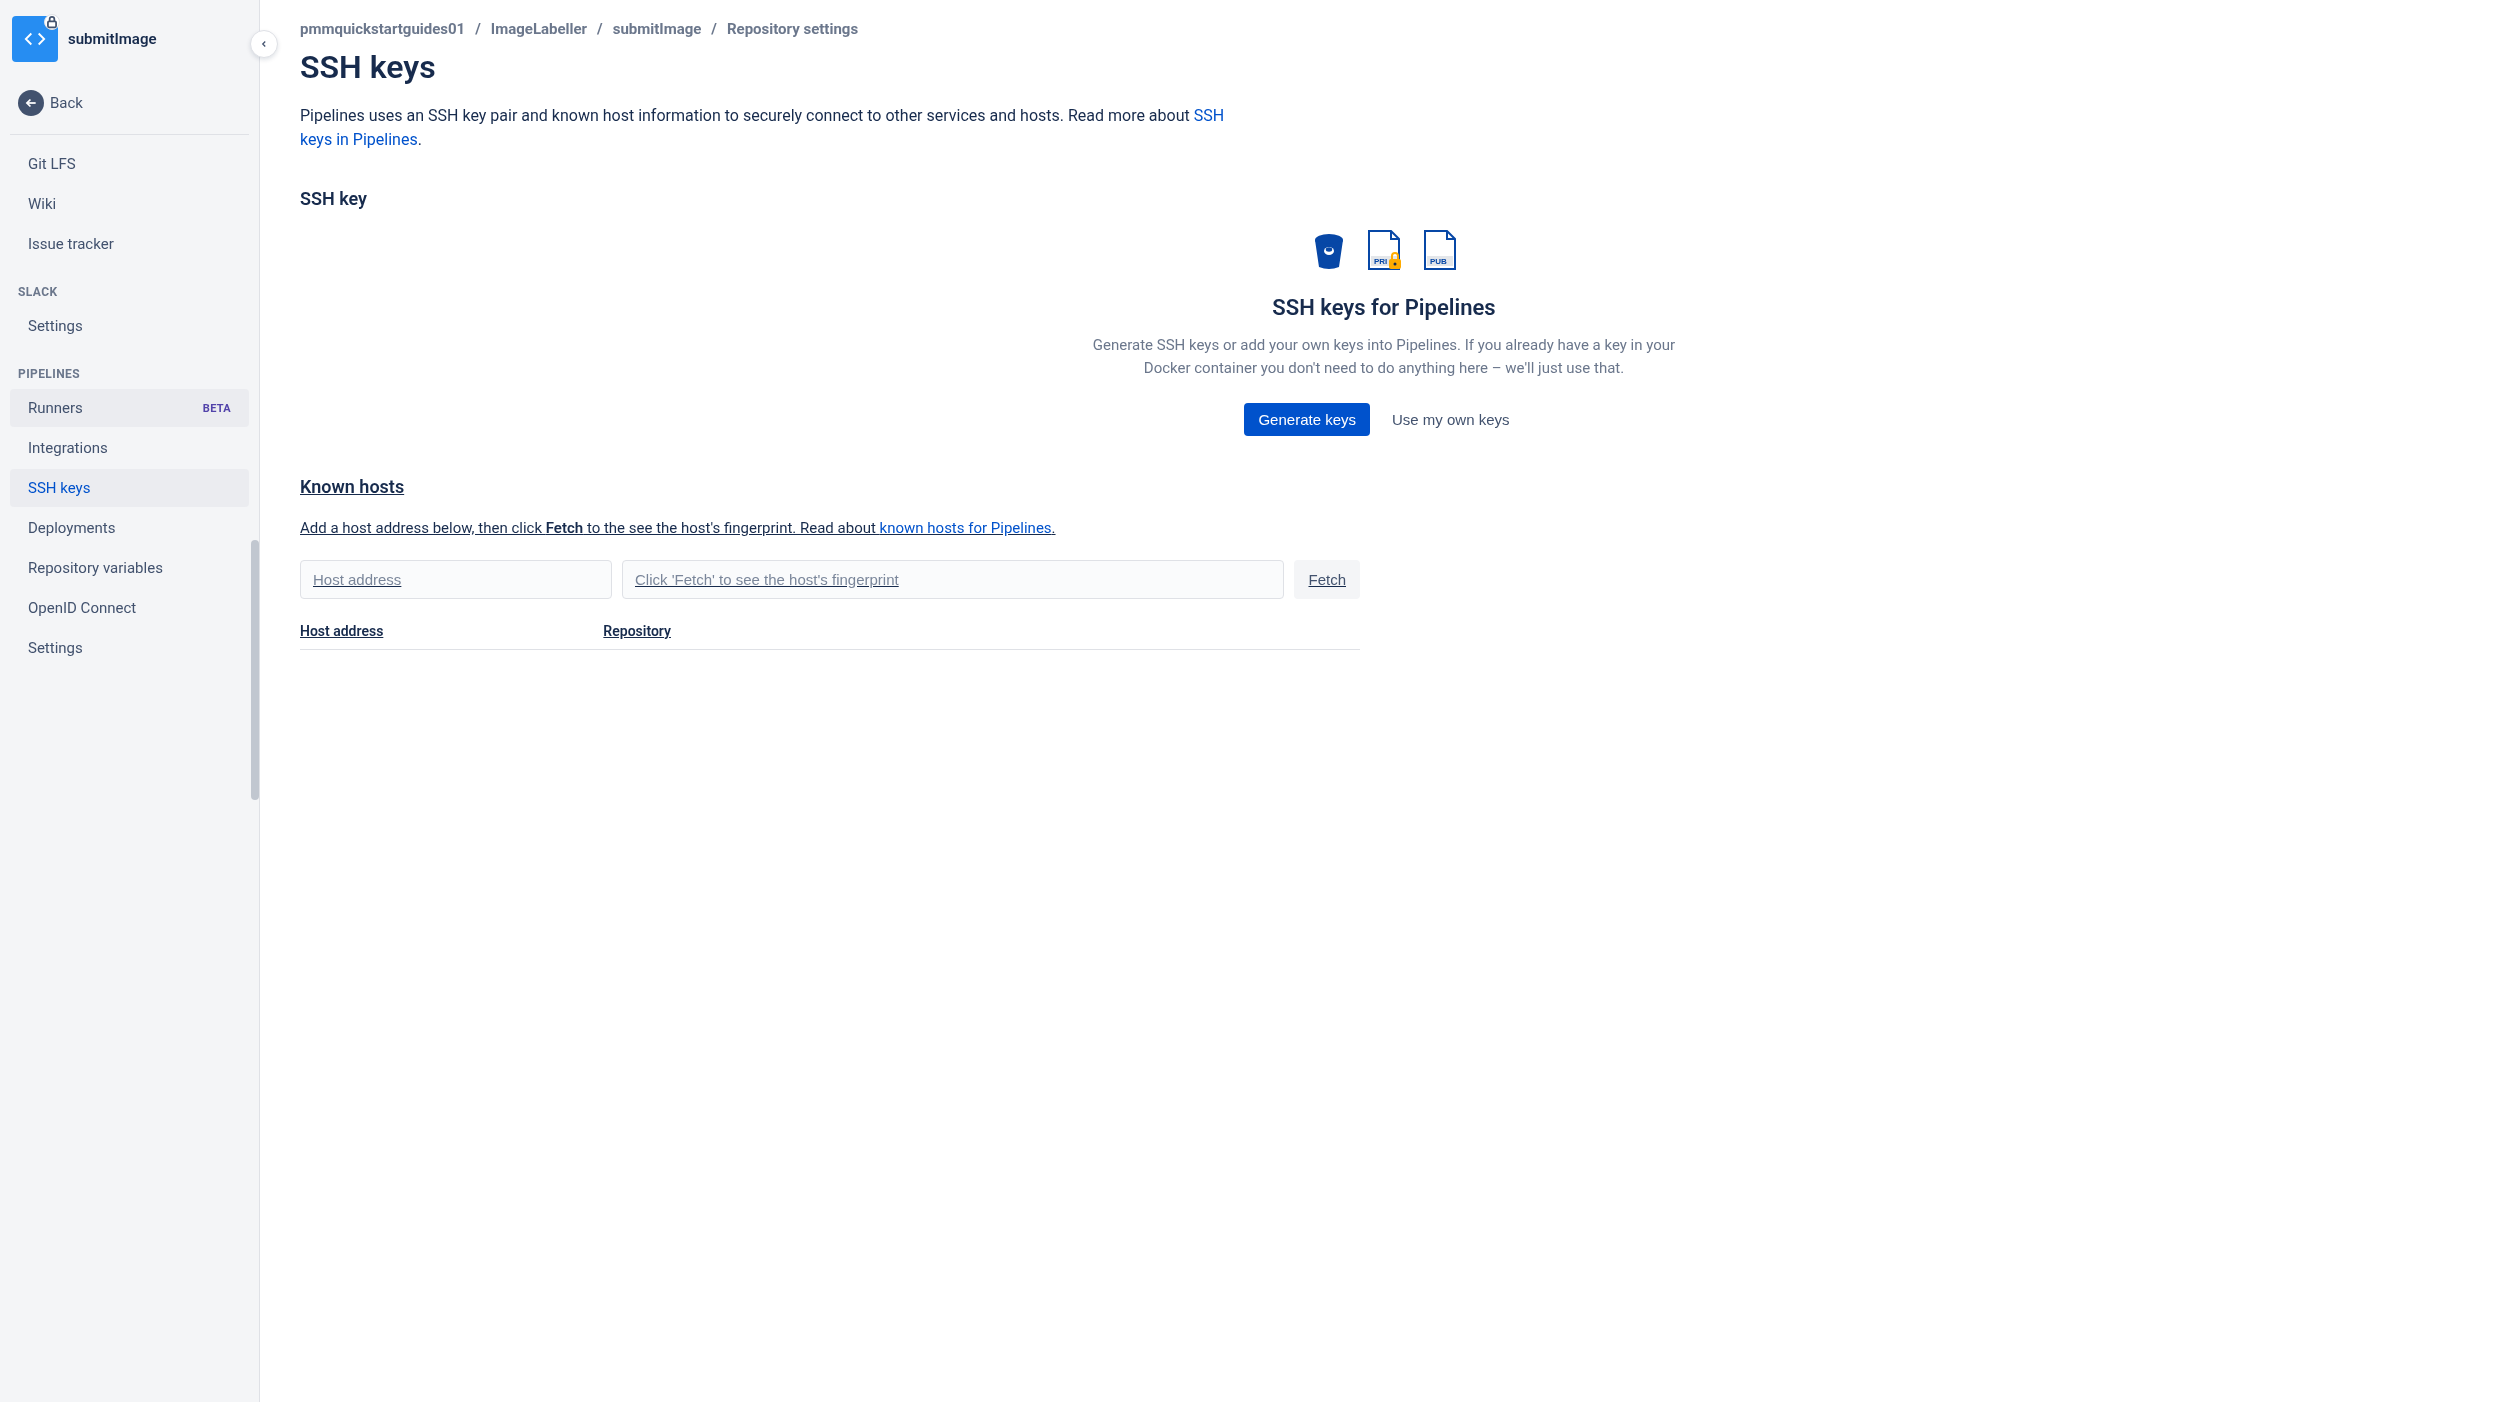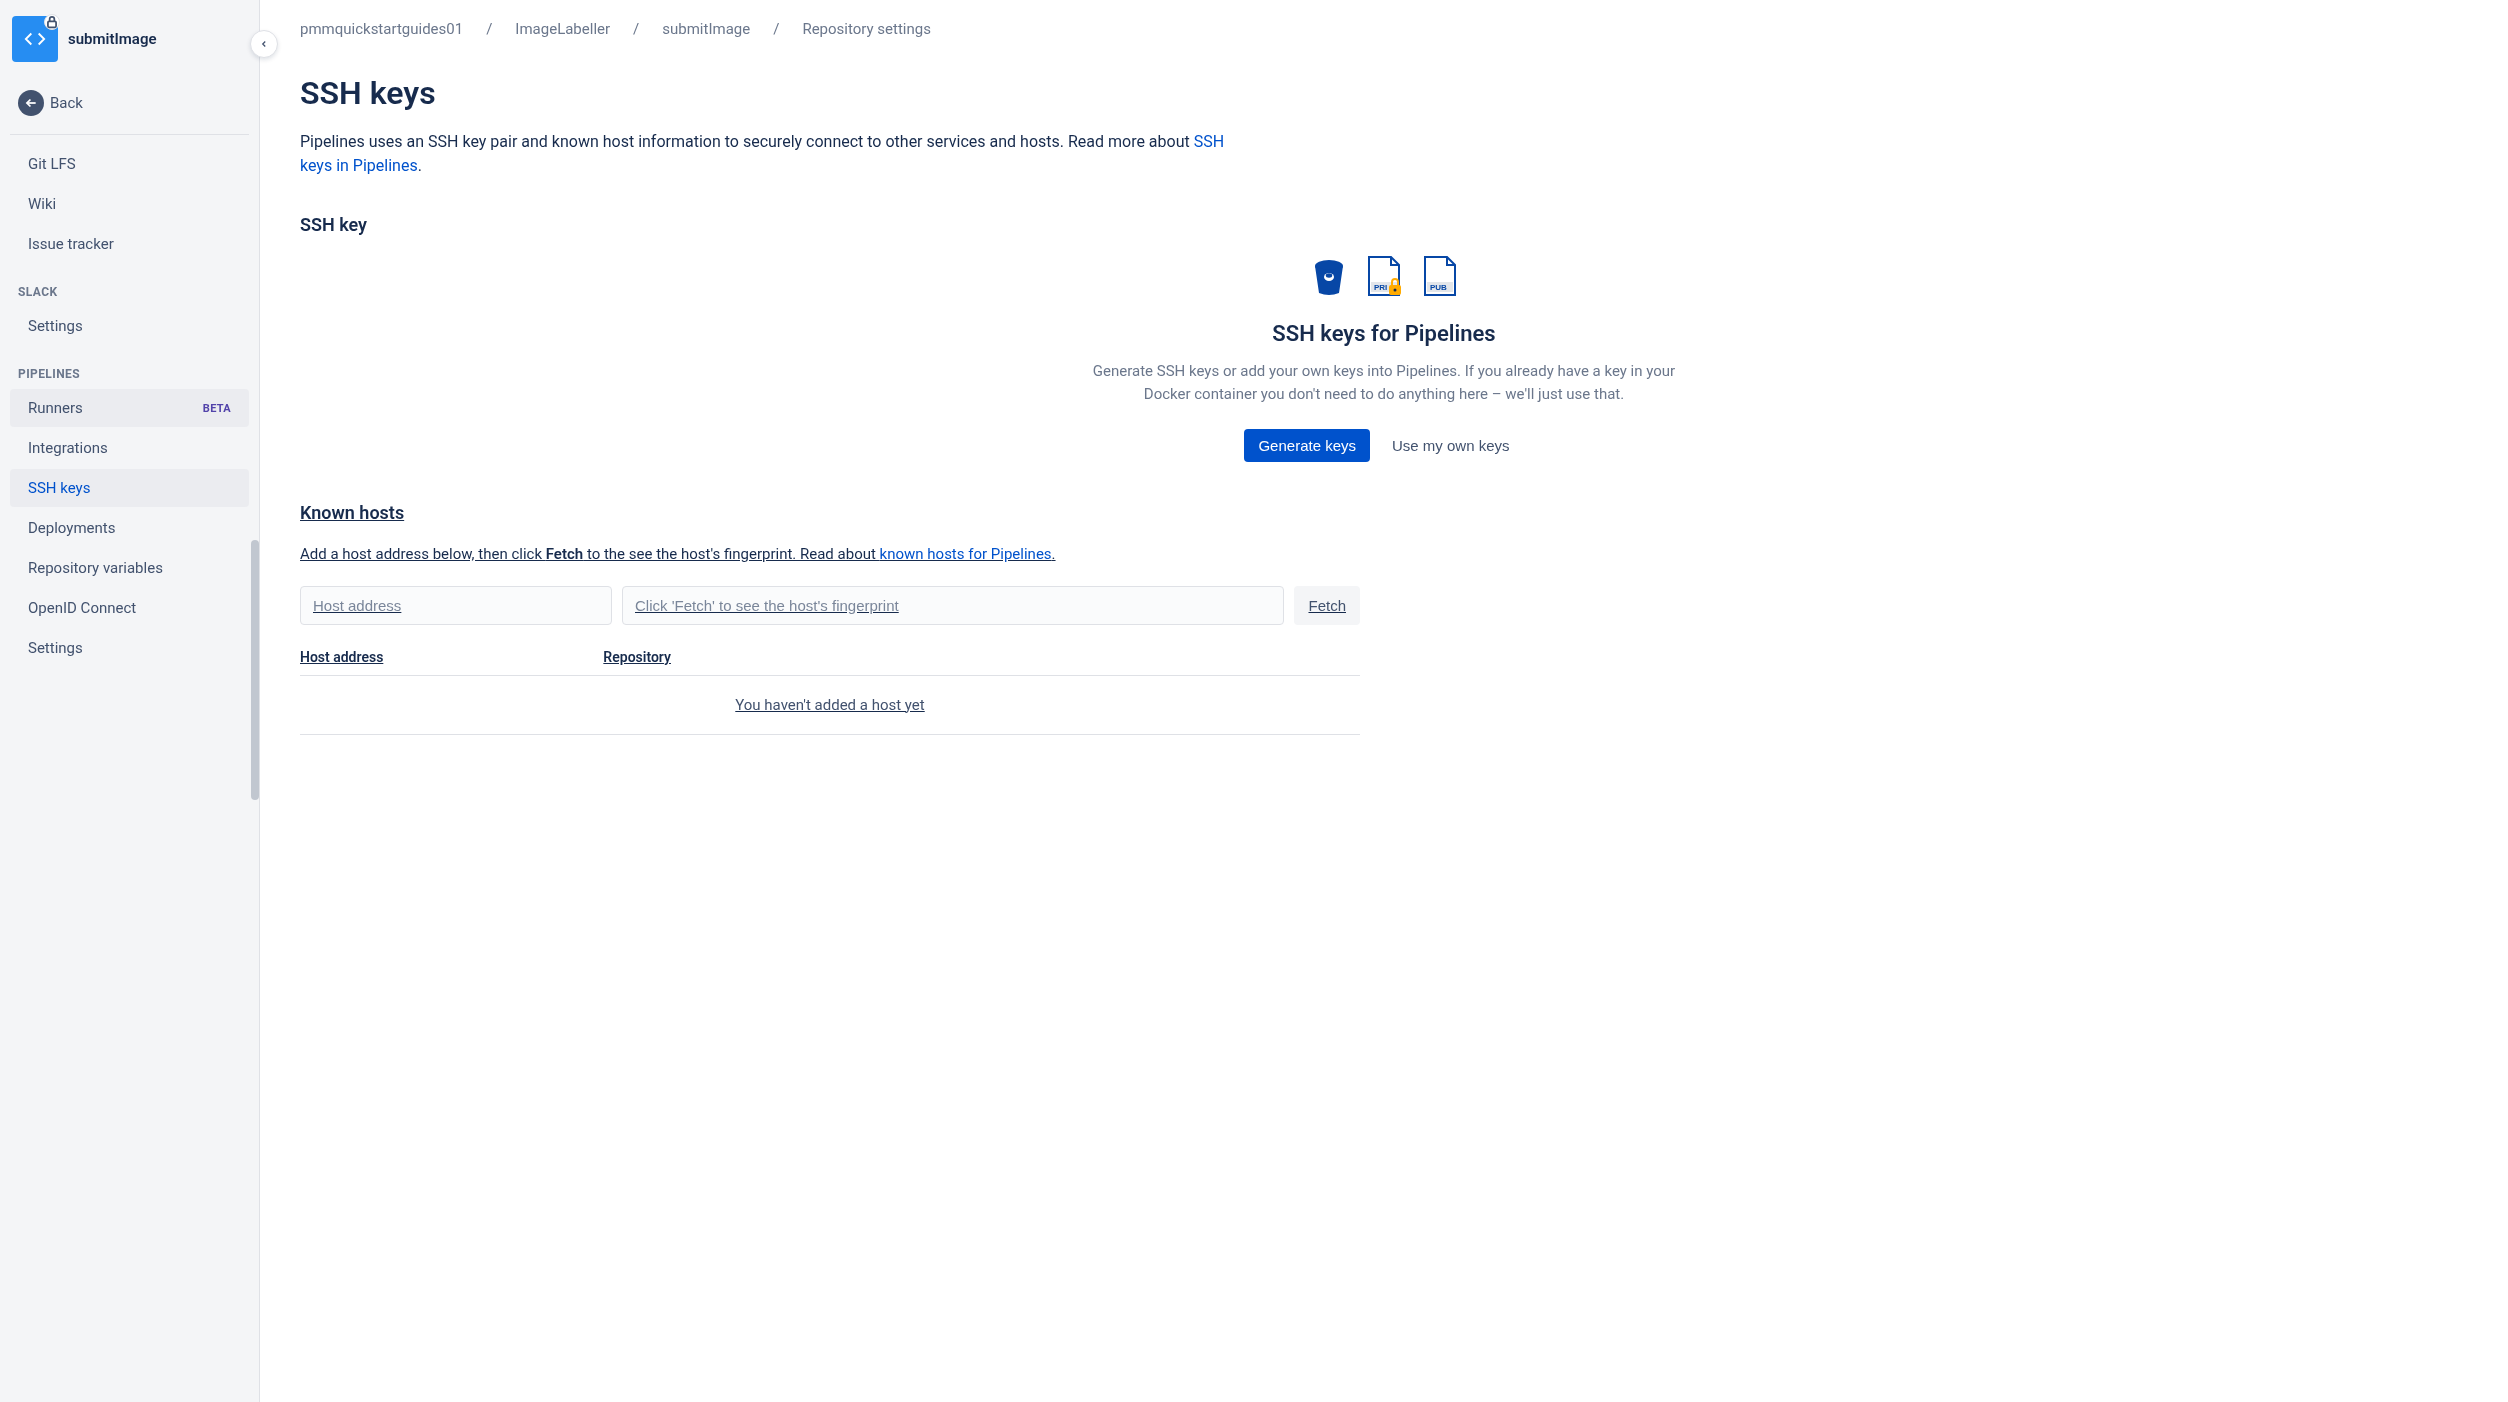--- a/index.html
+++ b/index.html
@@ -141,24 +141,25 @@
   }
   .main {
     flex: 1;
     background: #fff;
     padding: 20px 40px 40px 40px;
     overflow-y: auto;
     position: relative;
   }
   .breadcrumbs {
     display: flex;
-    gap: 23px;
+    gap: 10px;
     color: #6b778c;
     font-size: 15px;
-    margin-bottom: 36px;
+    margin-bottom: 10px;
+    font-weight: bold;
   }
   .breadcrumbs .crumb { cursor: pointer; }
   .breadcrumbs .sep { color: #6b778c; }
   h1 {
     font-size: 32px;
     font-weight: 600;
     color: #172b4d;
     margin-bottom: 18px;
   }
   .intro {
@@ -396,16 +397,15 @@
       <div class="kh-inputs">
         <input type="text" class="host-input" placeholder="Host address" style="">
         <input type="text" class="fp-input" placeholder="Click 'Fetch' to see the host's fingerprint" style="">
         <button class="fetch-btn">Fetch</button>
       </div>
 
       <div class="kh-table-head">
         <span>Host address</span>
         <span>Repository</span>
       </div>
-      <div class="kh-empty">You haven't added a host yet</div>
     </div>
   </div>
 </div>
 
 </body></html>

